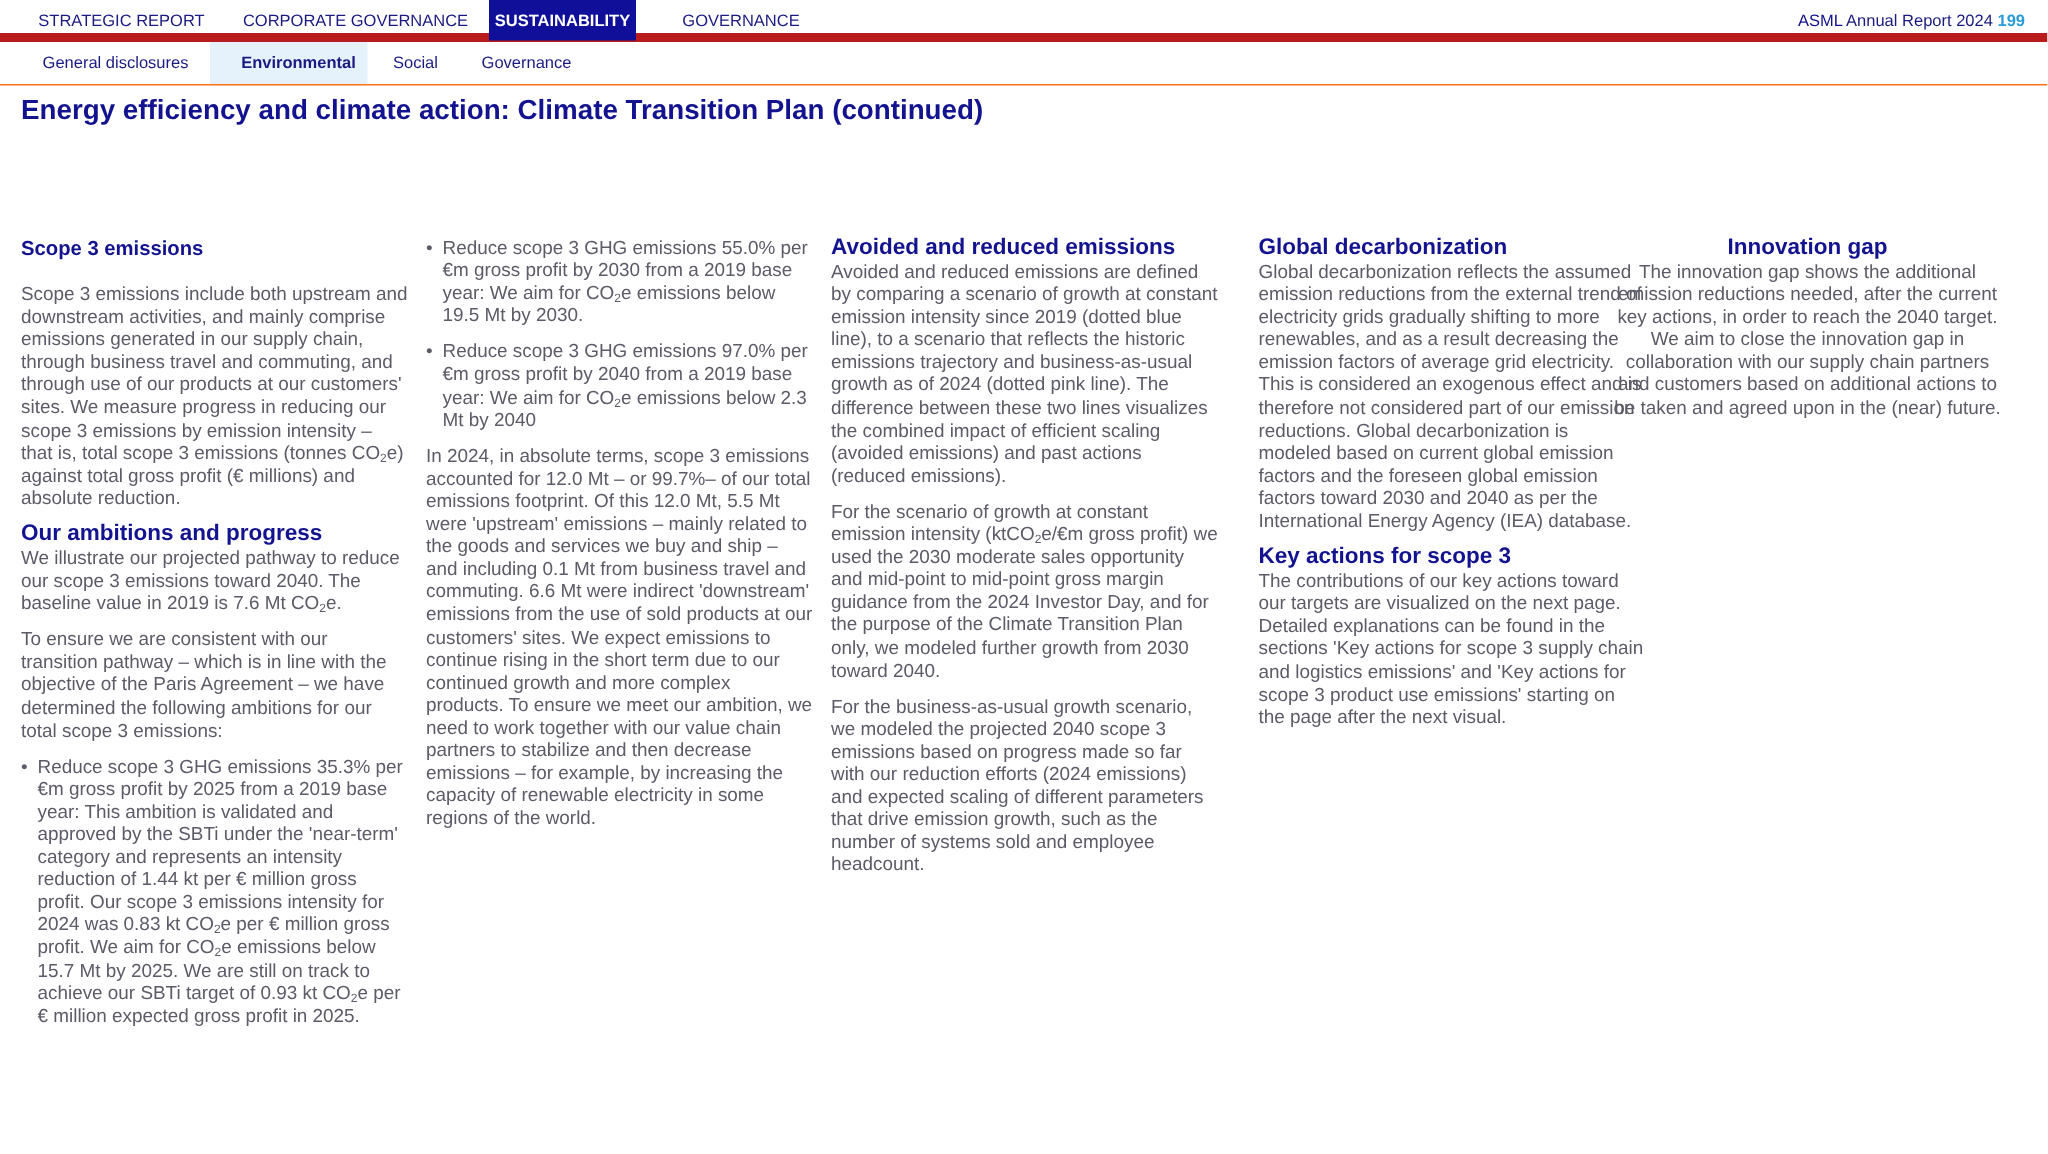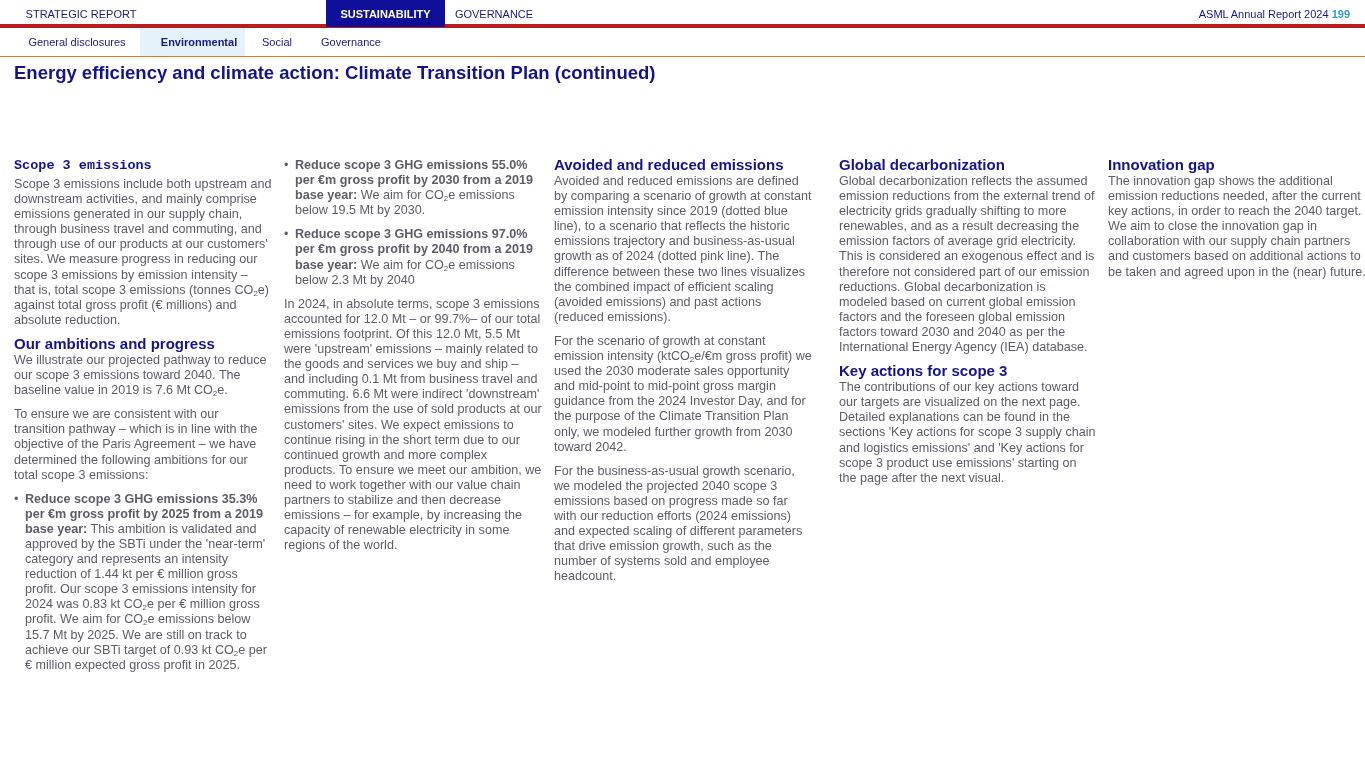--- a/index.html
+++ b/index.html
@@ -1,47 +1,48 @@
 <!DOCTYPE html>
 <html><head>
 <meta charset="utf-8">
 <style>
   * { box-sizing: border-box; margin: 0; padding: 0; }
   html, body { width: 1365px; height: 769px; background: #ffffff; overflow: hidden; }
   body { font-family: "Liberation Sans", sans-serif; color: #5a5a66; position: relative; }
 
-  .topnav { position: absolute; left: 0; top: 0; width: 1365px; height: 28px; border-bottom: 4px solid #b91c1c; }
+  .topnav { position: absolute; left: 0; top: 0; width: 1365px; height: 28px; border-bottom: 6px solid #b91c1c; }
   .topnav .tab { position: absolute; top: 0; height: 27px; line-height: 28px; font-size: 11px; color: #1a1a80; text-align: center; cursor: pointer; }
   .topnav .tab.active { background: #0f0f9a; color: #ffffff; font-weight: bold; }
   .brand { position: absolute; right: 15px; top: 0; height: 28px; line-height: 28px; font-size: 11px; color: #1a1a80; }
   .brand b { font-weight: normal; color: #10108c; }
   .brand .page { color: #2a9bd6; font-weight: bold; }
 
   .subnav { position: absolute; left: 0; top: 28px; width: 1365px; height: 29px; border-bottom: 1px solid #f97316; }
   .subnav .tab { position: absolute; top: 0; height: 28px; line-height: 29px; font-size: 11px; color: #1a1a80; text-align: center; cursor: pointer; }
   .subnav .tab.active { background: #e6f2fb; font-weight: bold; }
 
   .page-title { position: absolute; left: 14px; top: 62px; font-size: 18.5px; color: #13138f; white-space: nowrap; }
 
   .col { position: absolute; top: 158px; width: 258px; font-size: 12.6px; line-height: 15.1px; color: #5c5c68; }
   .col p { margin-bottom: 9px; }
-  .col h2 { font-size: 13.5px; font-weight: bold; color: #13138f; line-height: 16px; margin-bottom: 3px; font-family: Liberation Mono, monospace; }
+  .col h2 { font-size: 13.5px; font-weight: bold; color: #13138f; line-height: 16px; margin-bottom: 15px; }
   .col h3 { font-size: 15px; font-weight: bold; color: #13138f; line-height: 14px; margin-bottom: 2px; }
   .col ul { list-style: none; }
   .col li { position: relative; padding-left: 11px; margin-bottom: 9px; }
   .col li::before { content: "\2022"; position: absolute; left: 0; top: 0; color: #5c5c68; }
-  .col li b { color: #5c5c68; font-weight: bold; text-align: center; }
+  .col li b { color: #5c5c68; font-weight: normal; text-align: center; }
   sub { font-size: 8px; vertical-align: -2px; line-height: 0; }
 </style>
 </head>
 <body>
 
 <div class="topnav">
   <div class="tab" style="left:14px;width:134px;">STRATEGIC REPORT</div>
-  <div class="tab active" style="left:326px;width:119px;">SUSTAINABILITY</div>
+  <div class="tab" style="left:148px;width:178px;">CORPORATE GOVERNANCE</div>
+  <div class="tab active" style="left:326px;width:98px;">SUSTAINABILITY</div>
   <div class="tab" style="left:445px;width:98px;">GOVERNANCE</div>
   <div class="brand">
     <b>ASML</b>
     <span>Annual Report 2024</span>
     <span class="page">199</span>
   </div>
 </div>
 
 <div class="subnav">
   <div class="tab" style="left:14px;width:126px;">General disclosures</div>
@@ -67,27 +68,27 @@
   <ul>
     <li><b>Reduce scope 3 GHG emissions 55.0% per €m gross profit by 2030 from a 2019 base year:</b><span> We aim for CO</span><sub>2</sub><span>e emissions below 19.5 Mt by 2030.</span></li>
     <li><b>Reduce scope 3 GHG emissions 97.0% per €m gross profit by 2040 from a 2019 base year:</b><span> We aim for CO</span><sub>2</sub><span>e emissions below 2.3 Mt by 2040</span></li>
   </ul>
   <p>In 2024, in absolute terms, scope 3 emissions accounted for 12.0 Mt – or 99.7%– of our total emissions footprint. Of this 12.0 Mt, 5.5 Mt were 'upstream' emissions – mainly related to the goods and services we buy and ship – and including 0.1 Mt from business travel and commuting. 6.6 Mt were indirect 'downstream' emissions from the use of sold products at our customers' sites. We expect emissions to continue rising in the short term due to our continued growth and more complex products. To ensure we meet our ambition, we need to work together with our value chain partners to stabilize and then decrease emissions – for example, by increasing the capacity of renewable electricity in some regions of the world.</p>
 </div>
 
 <div class="col" style="left:554px;">
   <h3>Avoided and reduced emissions</h3>
   <p>Avoided and reduced emissions are defined by comparing a scenario of growth at constant emission intensity since 2019 (dotted blue line), to a scenario that reflects the historic emissions trajectory and business-as-usual growth as of 2024 (dotted pink line). The difference between these two lines visualizes the combined impact of efficient scaling (avoided emissions) and past actions (reduced emissions).</p>
-  <p><span>For the scenario of growth at constant emission intensity (ktCO</span><sub>2</sub><span>e/€m gross profit) we used the 2030 moderate sales opportunity and mid-point to mid-point gross margin guidance from the 2024 Investor Day, and for the purpose of the Climate Transition Plan only, we modeled further growth from 2030 toward 2042.</span></p>
+  <p><span>For the scenario of growth at constant emission intensity (ktCO</span><sub>2</sub><span>e/€m gross profit) we used the 2030 moderate sales opportunity and mid-point to mid-point gross margin guidance from the 2024 Investor Day, and for the purpose of the Climate Transition Plan only, we modeled further growth from 2030 toward 2040.</span></p>
   <p>For the business-as-usual growth scenario, we modeled the projected 2040 scope 3 emissions based on progress made so far with our reduction efforts (2024 emissions) and expected scaling of different parameters that drive emission growth, such as the number of systems sold and employee headcount.</p>
 </div>
 
 <div class="col" style="left:824px;margin-left:15px;">
   <h3>Global decarbonization</h3>
   <p>Global decarbonization reflects the assumed emission reductions from the external trend of electricity grids gradually shifting to more renewables, and as a result decreasing the emission factors of average grid electricity. This is considered an exogenous effect and is therefore not considered part of our emission reductions. Global decarbonization is modeled based on current global emission factors and the foreseen global emission factors toward 2030 and 2040 as per the International Energy Agency (IEA) database.</p>
   <h3>Key actions for scope 3</h3>
   <p>The contributions of our key actions toward our targets are visualized on the next page. Detailed explanations can be found in the sections 'Key actions for scope 3 supply chain and logistics emissions' and 'Key actions for scope 3 product use emissions' starting on the page after the next visual.</p>
 </div>
 
-<div class="col" style="left:1108px;">
+<div class="col" style="left:1076px;text-align:center;">
   <h3>Innovation gap</h3>
   <p>The innovation gap shows the additional emission reductions needed, after the current key actions, in order to reach the 2040 target. We aim to close the innovation gap in collaboration with our supply chain partners and customers based on additional actions to be taken and agreed upon in the (near) future.</p>
 </div>
 
 </body></html>

